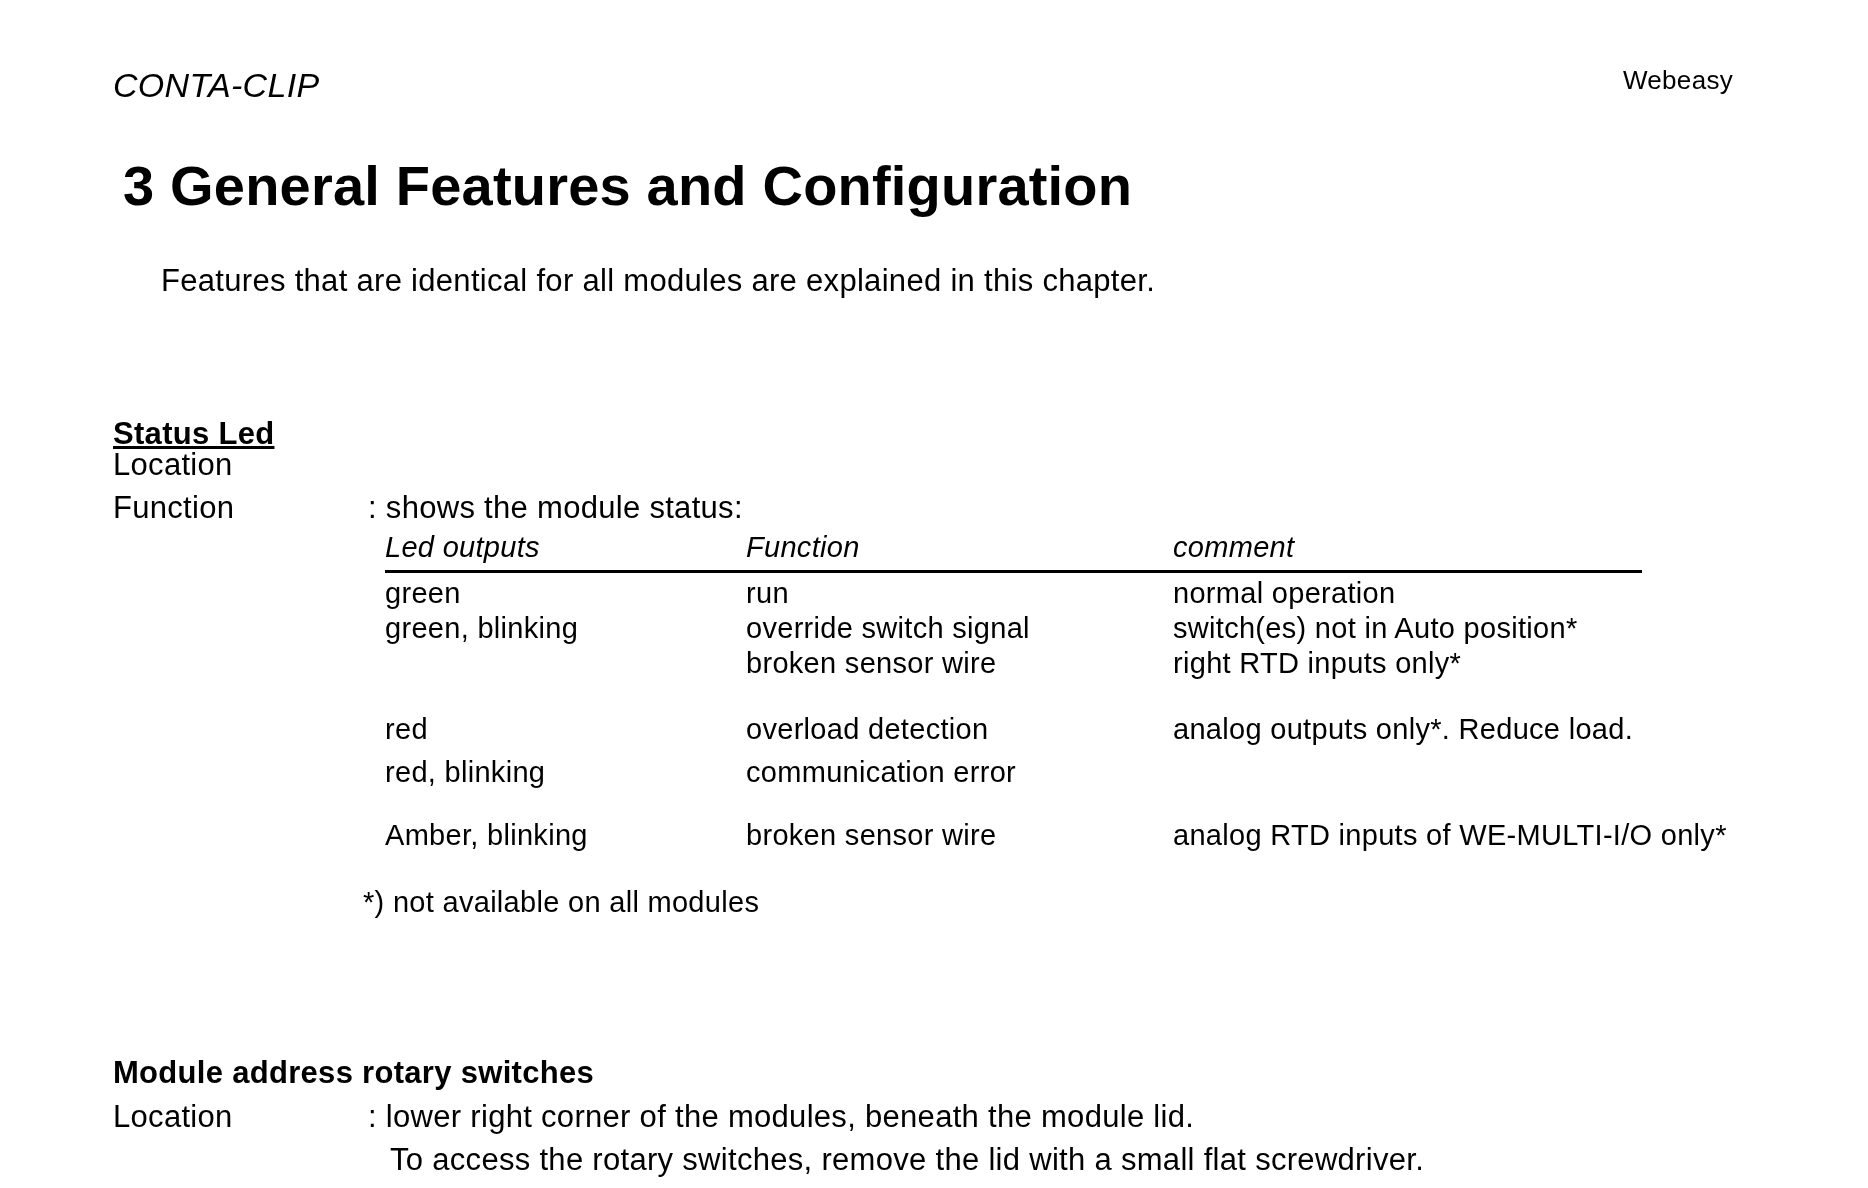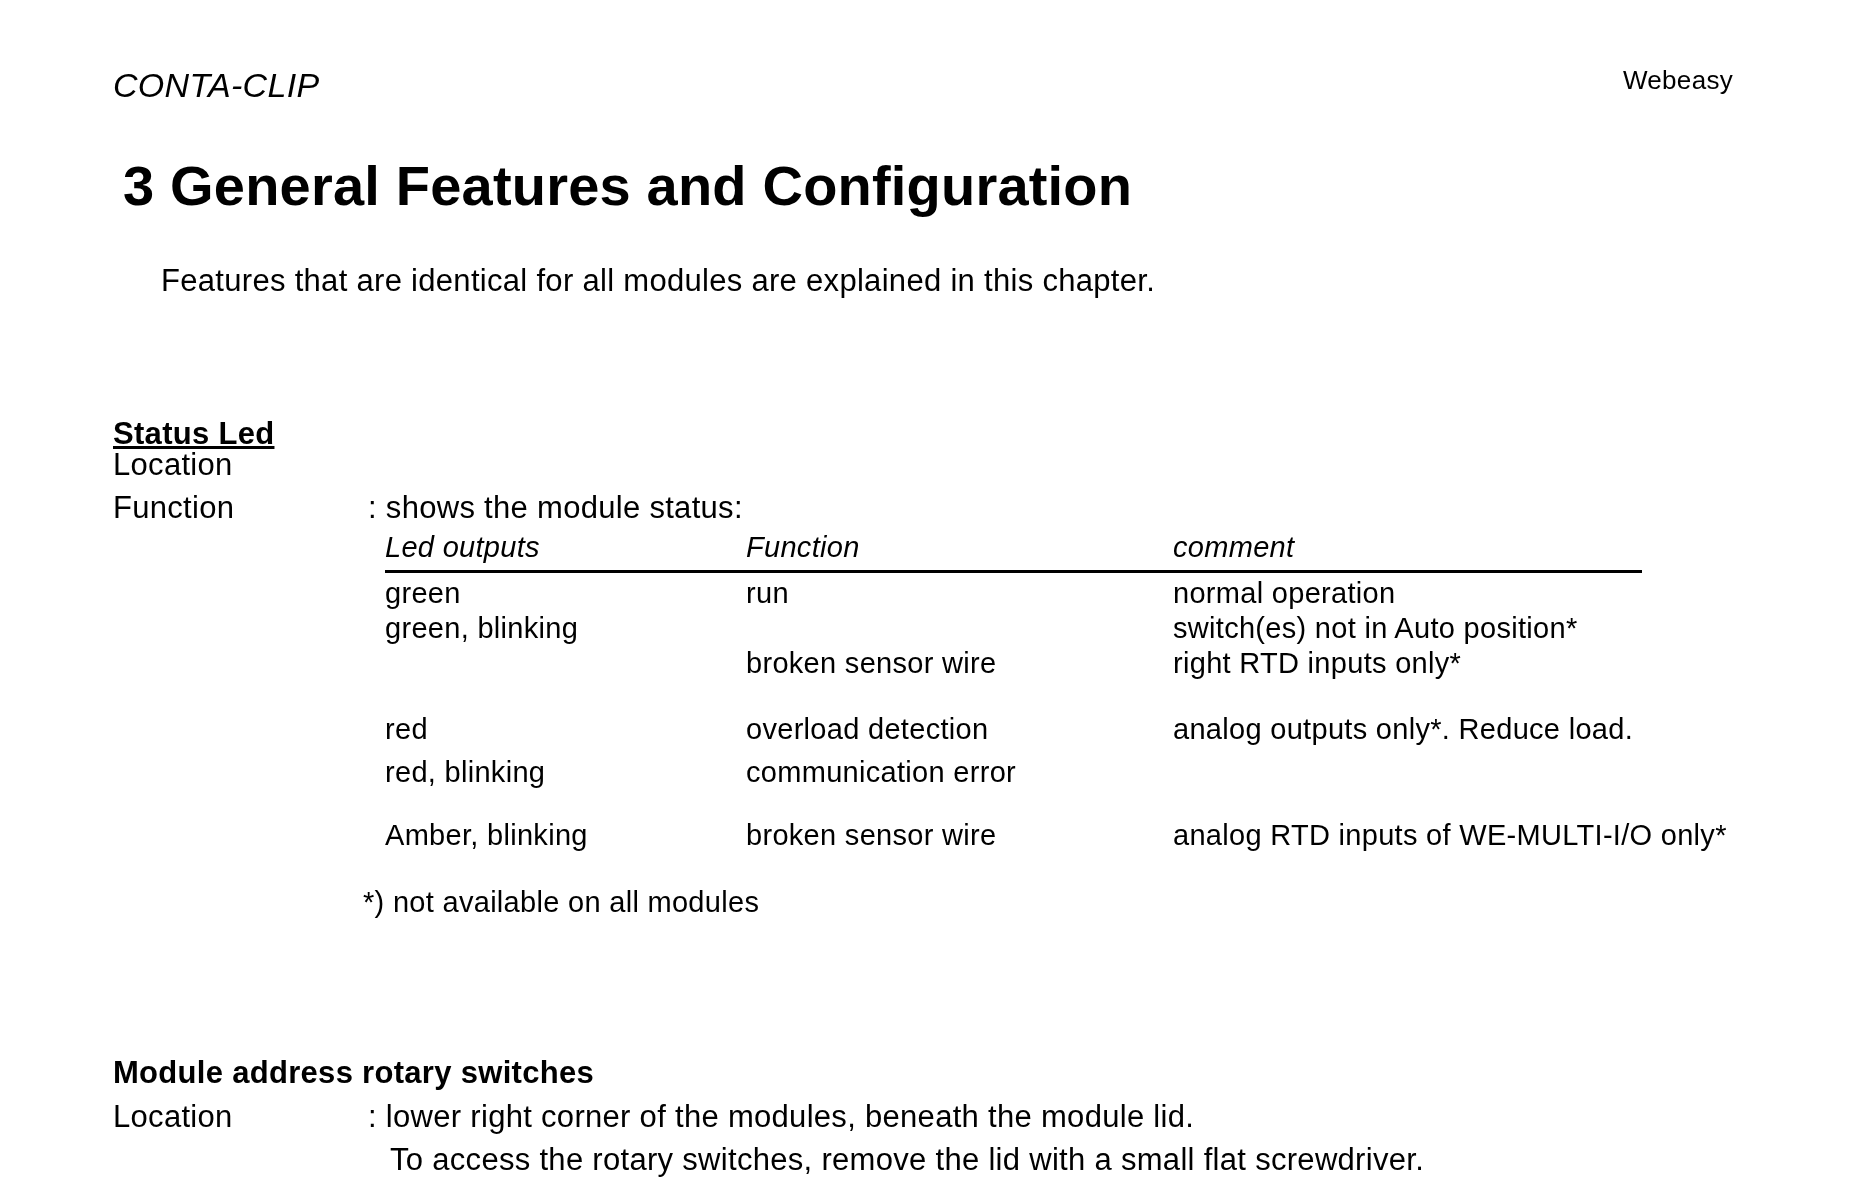--- a/index.html
+++ b/index.html
@@ -102,20 +102,21 @@
 </div>
 <div class="rule"></div>
 
 <div class="abs table-text trow r1">
   <span class="col1">green</span>
   <span class="col2">run</span>
   <span class="col3">normal operation</span>
 </div>
 <div class="abs table-text trow r2">
   <span class="col1">green, blinking</span>
+  <span class="col2">override switch signal</span>
   <span class="col3">switch(es) not in Auto position*</span>
 </div>
 <div class="abs table-text trow r3">
   <span class="col1"></span>
   <span class="col2">broken sensor wire</span>
   <span class="col3">right RTD inputs only*</span>
 </div>
 <div class="abs table-text trow r4">
   <span class="col1">red</span>
   <span class="col2">overload detection</span>

